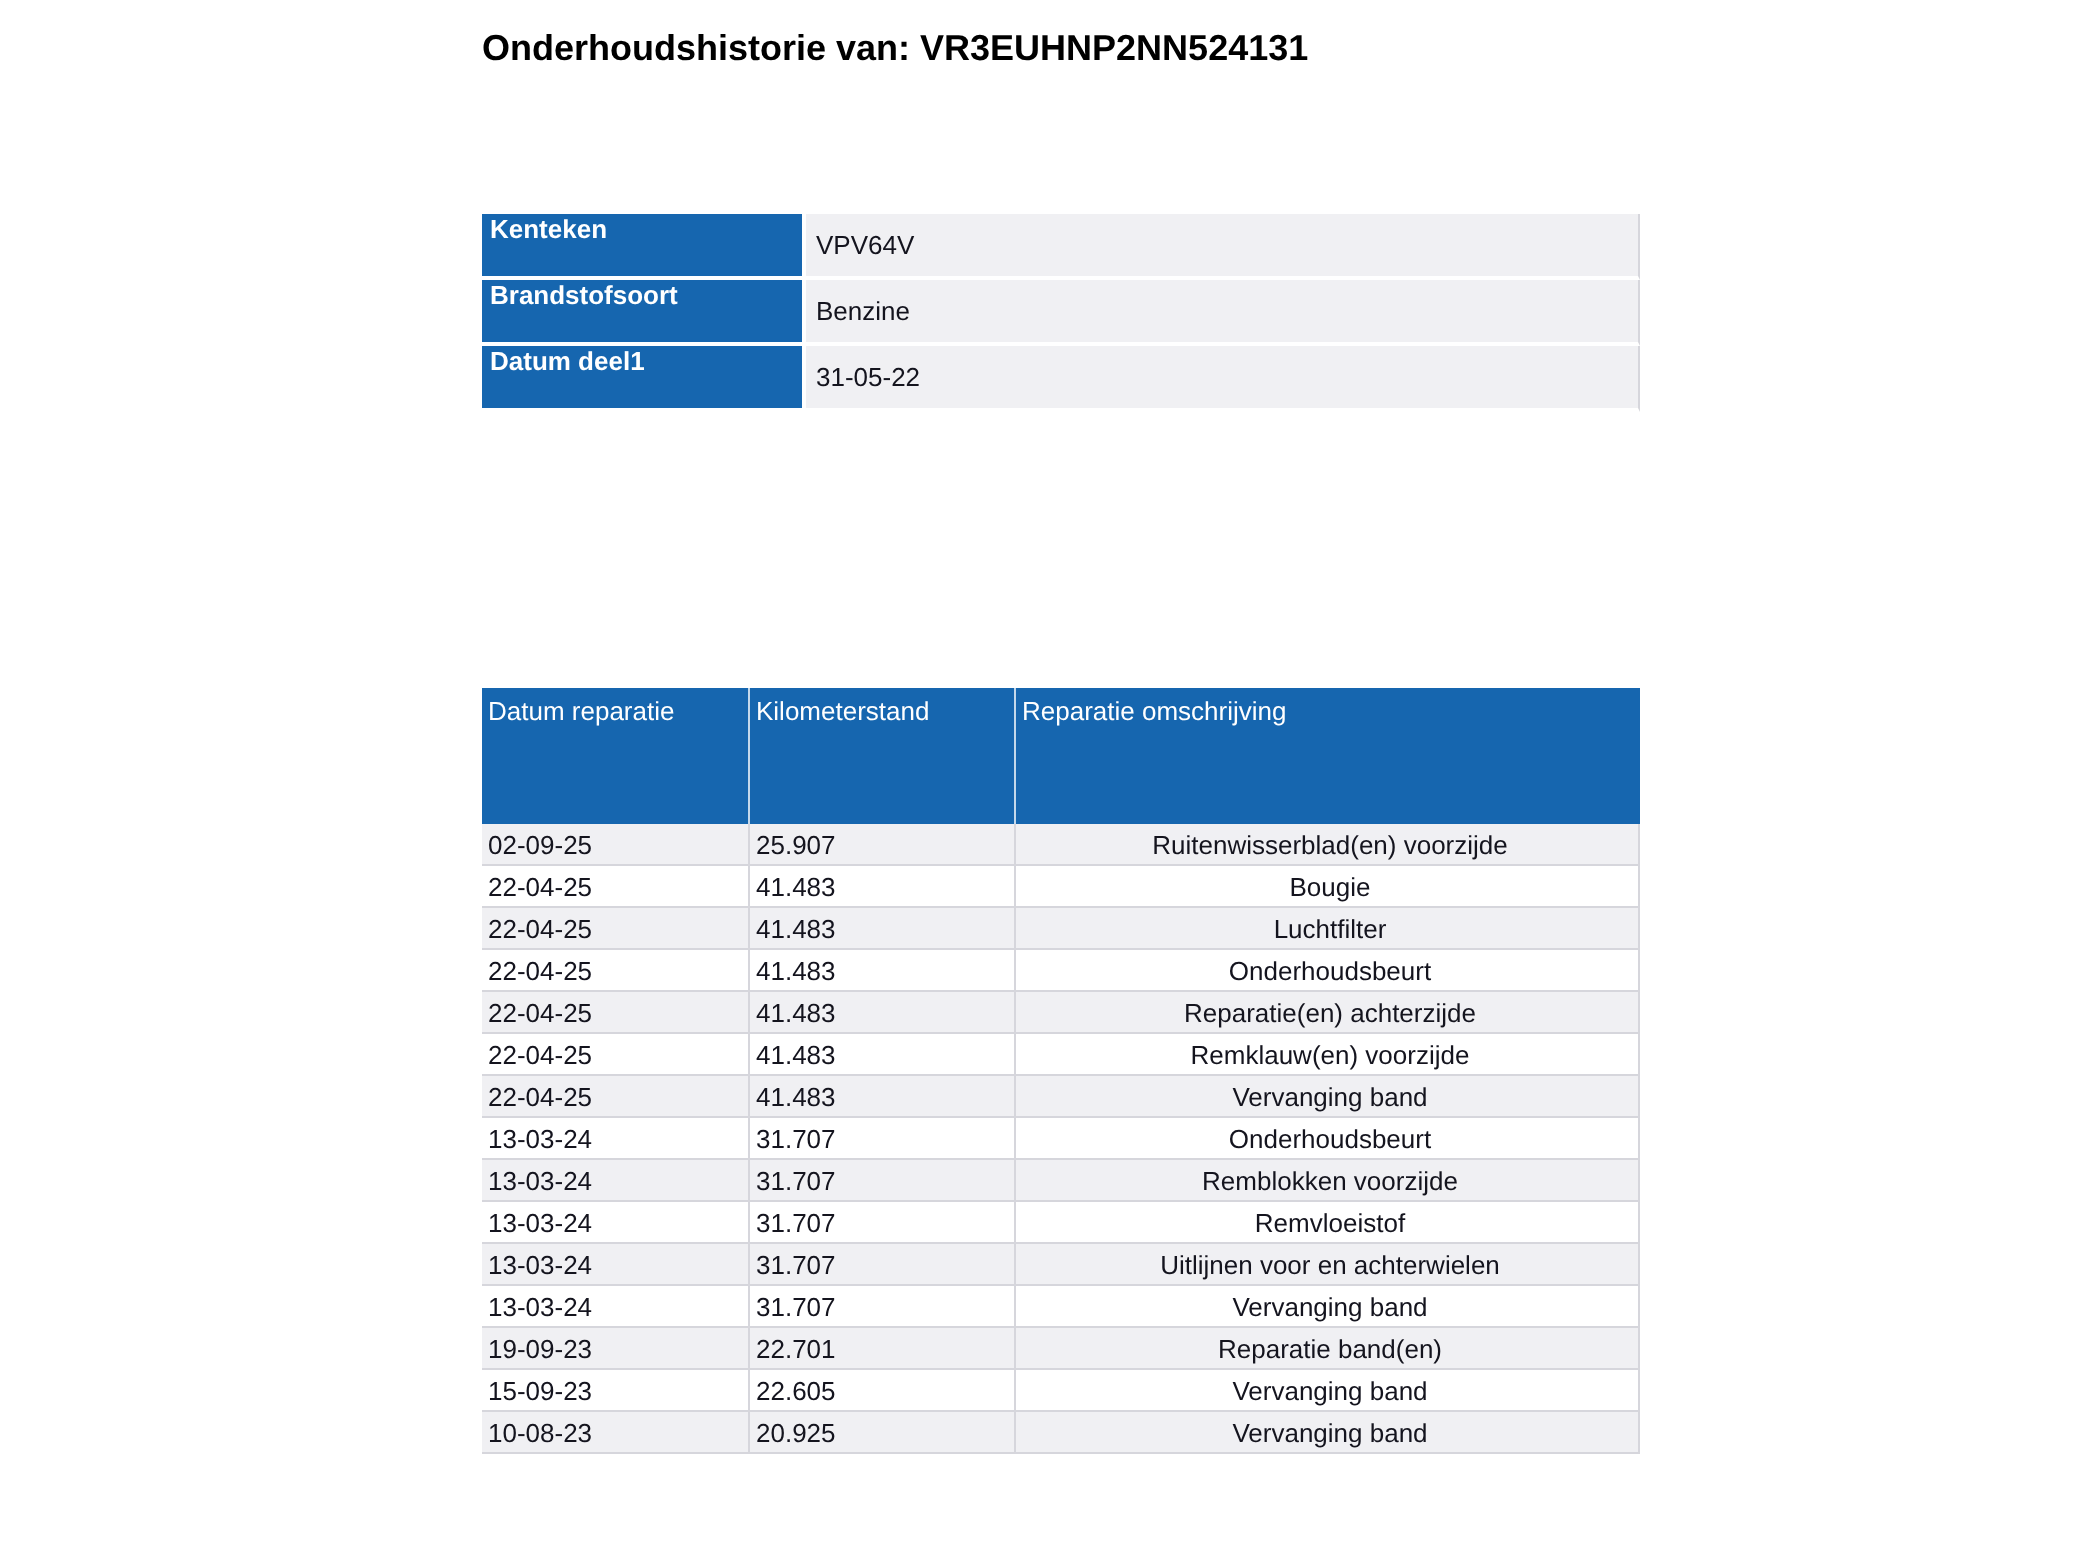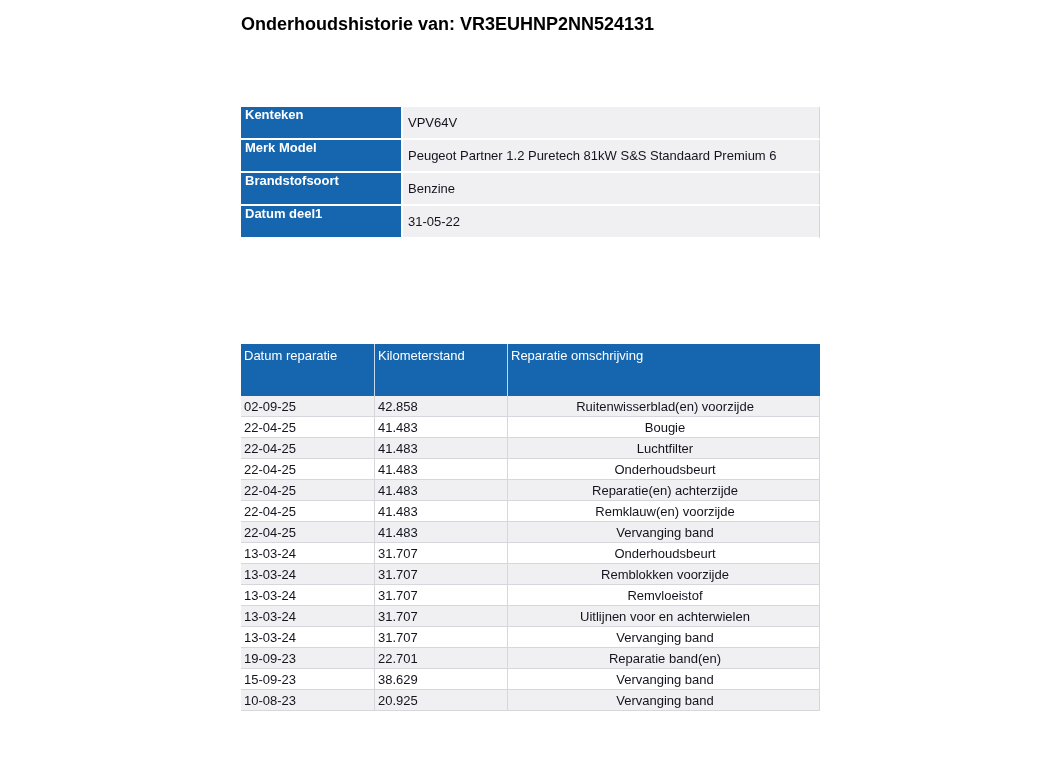--- a/index.html
+++ b/index.html
@@ -35,21 +35,21 @@
     font-size:13px;height:31px;padding:0 0 0 5px;vertical-align:middle;
     border-bottom:2px solid #fff;border-right:1px solid var(--grid-border);
     white-space:nowrap;overflow:hidden;
   }
 
   
   .maint-table{position:absolute;left:241px;top:344px;width:579px;}
   .maint-table thead th{
     background:var(--header-blue);color:#fff;
     font-size:13px;font-weight:normal;text-align:left;vertical-align:top;
-    height:52px;padding:4px 16px 0 3px;white-space:nowrap;
+    height:68px;padding:4px 16px 0 3px;white-space:nowrap;
   }
   .maint-table thead th:not(:last-child){border-right:1px solid rgba(255,255,255,0.75);}
   .maint-table .col-datum{width:134px;}
   .maint-table .col-km{width:133px;}
   .maint-table .col-omschrijving{width:312px;}
   .maint-table tbody td{
     font-size:13px;color:var(--text-dark);
     height:21px;padding:0 0 0 3px;vertical-align:middle;
     border-bottom:1px solid var(--grid-border);
     white-space:nowrap;overflow:hidden;margin-top:14px;
@@ -64,24 +64,20 @@
 
 <h1 class="title">Onderhoudshistorie van: VR3EUHNP2NN524131</h1>
 
 <table class="info-table">
   <tbody id="info-body">
   <tr>
     <th>Kenteken</th>
     <td>VPV64V</td>
   </tr>
 
-  <tr>
-    <th>Merk Model</th>
-    <td>Peugeot Partner 1.2 Puretech 81kW S&amp;S Standaard Premium 6</td>
-  </tr>
 
   <tr>
     <th>Brandstofsoort</th>
     <td>Benzine</td>
   </tr>
 
   <tr>
     <th>Datum deel1</th>
     <td>31-05-22</td>
   </tr>
@@ -92,21 +88,21 @@
   <thead>
     <tr>
       <th class="col-datum">Datum reparatie</th>
       <th class="col-km">Kilometerstand</th>
       <th class="col-omschrijving">Reparatie omschrijving</th>
     </tr>
   </thead>
   <tbody id="maint-body">
   <tr>
     <td>02-09-25</td>
-    <td>42.858</td>
+    <td>25.907</td>
     <td>Ruitenwisserblad(en) voorzijde</td>
   </tr>
 
   <tr>
     <td>22-04-25</td>
     <td>41.483</td>
     <td>Bougie</td>
   </tr>
 
   <tr>
@@ -170,21 +166,21 @@
   </tr>
 
   <tr>
     <td>19-09-23</td>
     <td>22.701</td>
     <td>Reparatie band(en)</td>
   </tr>
 
   <tr>
     <td>15-09-23</td>
-    <td>38.629</td>
+    <td>22.605</td>
     <td>Vervanging band</td>
   </tr>
 
   <tr>
     <td>10-08-23</td>
     <td>20.925</td>
     <td>Vervanging band</td>
   </tr>
 
 </tbody>

